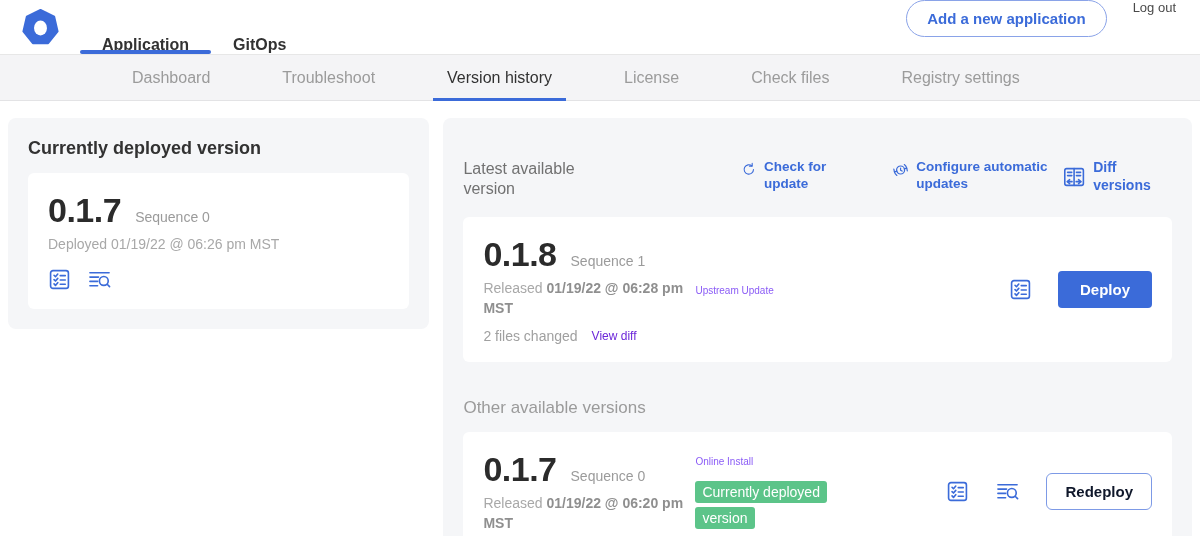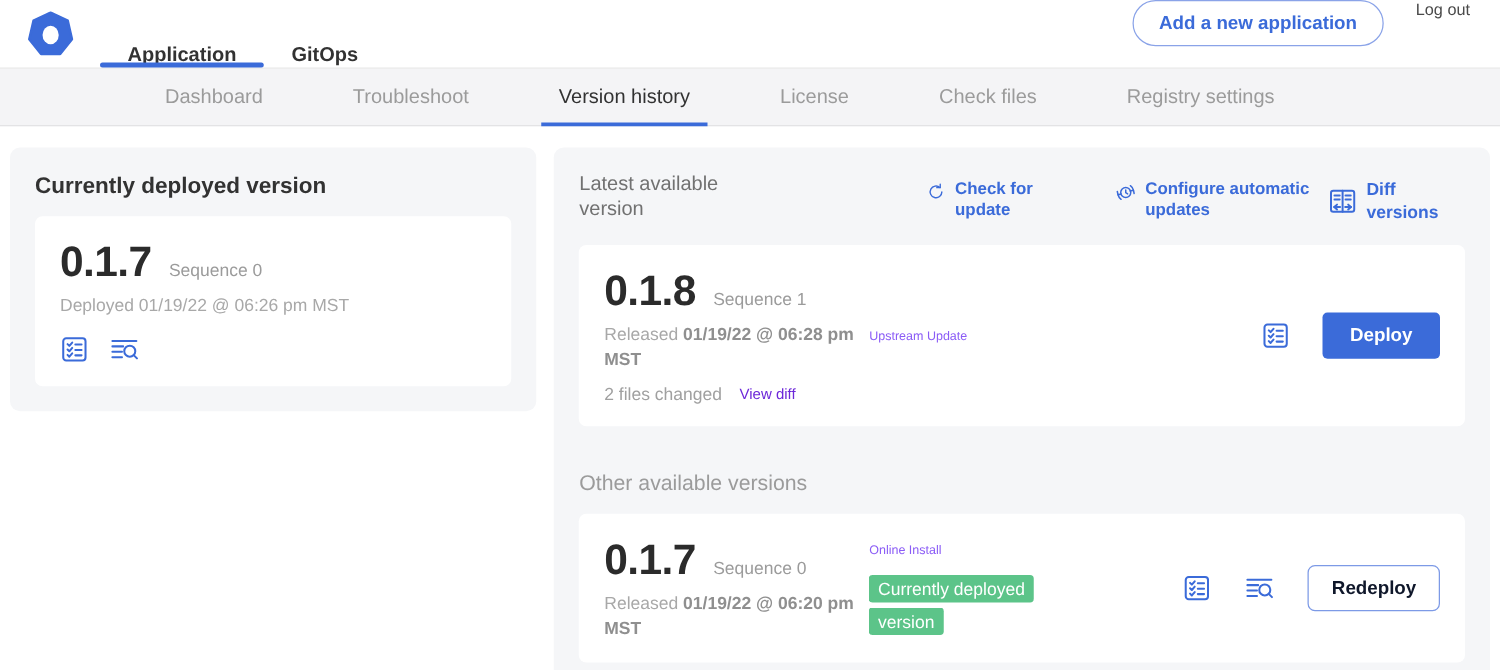--- a/index.html
+++ b/index.html
@@ -42,21 +42,21 @@
   .version-row { display:flex; align-items:baseline; }
   .version-num { font-size:34px; font-weight:700; color:#2b2b2b; letter-spacing:-0.5px; }
   .sequence { font-size:14px; color:#9b9b9b; margin-left:14px; }
   .timestamp { font-size:14px; color:#a8a8a8; margin-top:4px; line-height:1.45; }
   .timestamp b { color:#8f8f8f; }
   .icon-row { display:flex; align-items:center; gap:16px; margin-top:14px; }
   .icon-btn { display:inline-flex; cursor:pointer; }
   .icon-btn svg { display:block; }
 
   
-  .avail-header { display:flex; align-items:flex-end; margin-bottom:18px; }
+  .avail-header { display:flex; align-items:flex-start; margin-bottom:18px;margin-top:21px; }
   .avail-title { width:130px; font-size:16px; font-weight:500; color:#717171; line-height:1.25; }
   .avail-actions { display:flex; flex:1; margin-left:30px; }
   .action { display:flex; align-items:flex-start; color:#3b6bd9; cursor:pointer; }
   .action .a-label { font-size:13.5px; font-weight:700; line-height:1.25; margin-left:7px; }
   .action-check { margin-left:118px; width:112px; }
   .action-config { margin-left:46px; width:182px; }
   .action-diff { margin-left:auto; align-items:center; }
   .action-diff .a-label { font-size:14px; }
 
   

